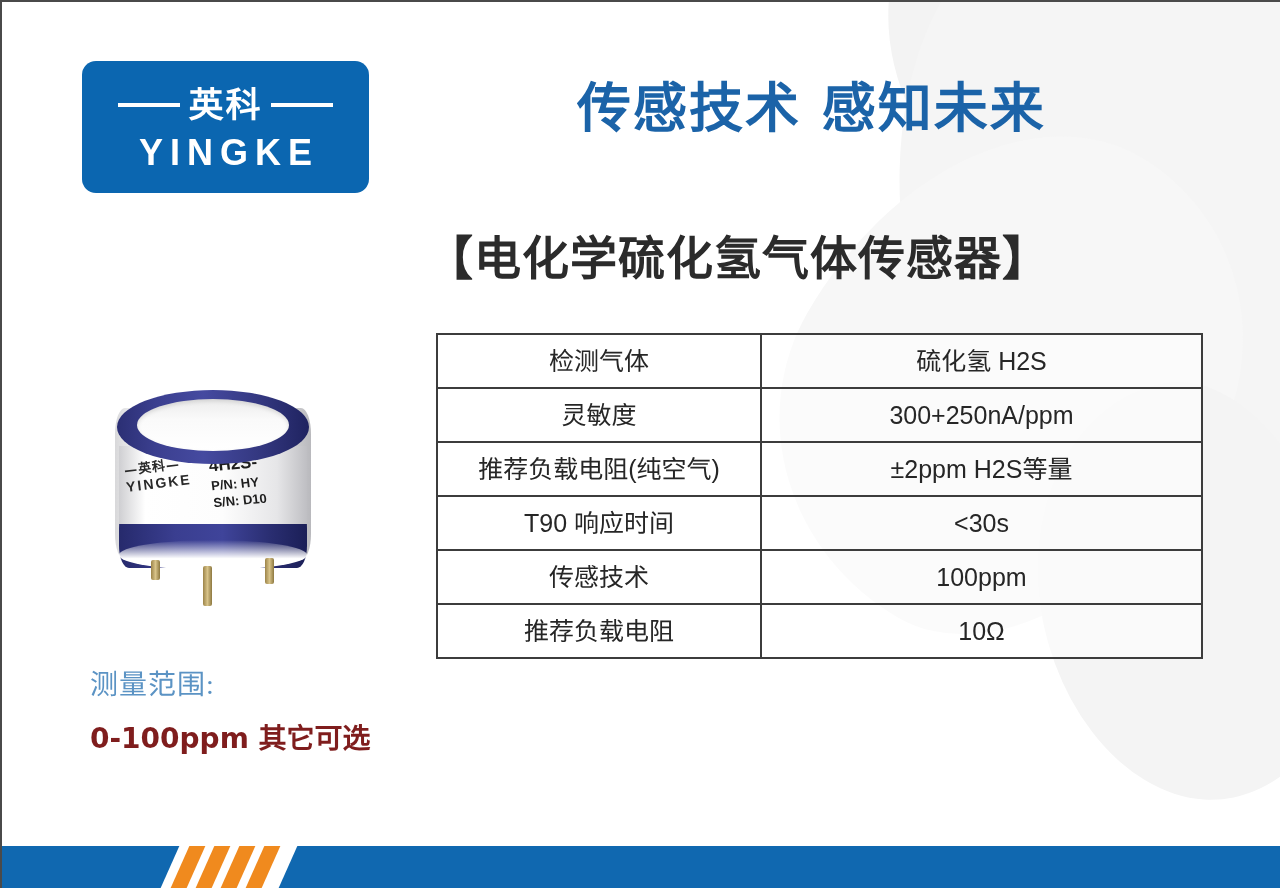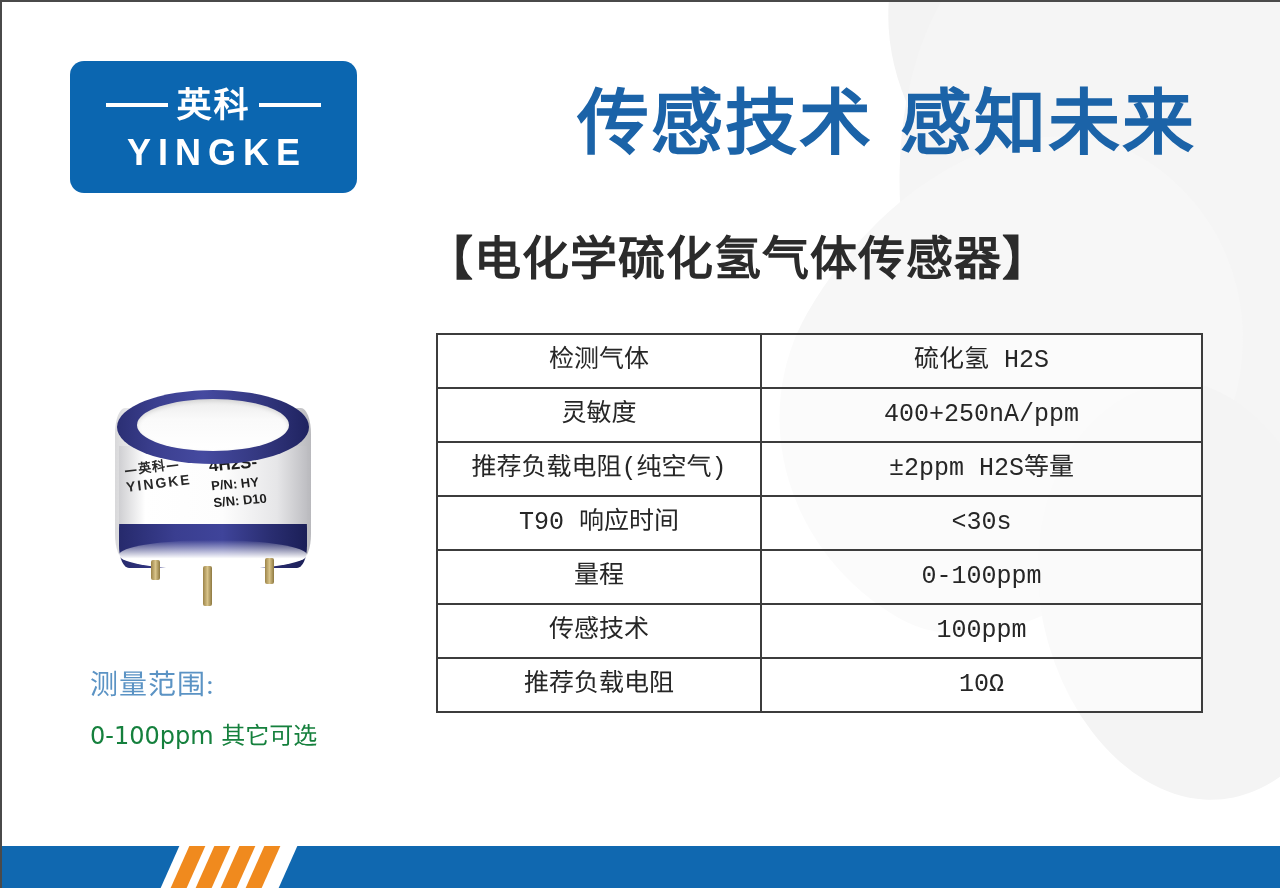--- a/index.html
+++ b/index.html
@@ -59,21 +59,21 @@
     width: 300px; height: 420px;
     right: -60px; top: 380px;
     border-radius: 55% 45% 50% 50% / 50% 55% 45% 50%;
     transform: rotate(-12deg);
     background: #f4f4f4;
   }
 
   
   .logo-box {
     position: absolute;
-    left: 68px;
+    left: 80px;
     top: 59px;
     width: 287px;
     height: 132px;
     background: #0b66b0;
     border-radius: 14px;
     z-index: 2;
     display: flex;
     flex-direction: column;
     align-items: center;
     justify-content: center;
@@ -108,21 +108,21 @@
     margin-top: 12px;
     padding-left: 7px;
   }
 
   .tagline {
     position: absolute;
     left: 575px;
     top: 62px;
     z-index: 2;
     color: #1b63a8;
-    font-size: 72px;
+    font-size: 54px;
     font-weight: 700;
     letter-spacing: 2px;
     white-space: nowrap;
     font-family: "DejaVu Sans", "Liberation Sans", sans-serif;
   }
 
   .product-title {
     position: absolute;
     left: 424px;
     top: 218px;
@@ -146,21 +146,21 @@
     table-layout: fixed;
     background: rgba(255,255,255,0.55);
   }
   .spec-table td {
     border: 2px solid #3c3c3c;
     height: 50px;
     text-align: center;
     vertical-align: middle;
     color: #262626;
     font-size: 25px;
-    font-family: Liberation Mono, monospace;
+    font-family: Liberation Sans, sans-serif;
     padding: 1px 6px;
     line-height: 1.15;
   }
   .spec-table td.label-cell { width: 310px; }
   .spec-table td.value-cell { width: 427px; border-radius: 23px; }
 
   
   .photo {
     position: absolute;
     left: 95px;
@@ -285,23 +285,23 @@
     font-weight: 400;
     letter-spacing: 1px;
     white-space: nowrap;
     font-family: Liberation Serif, serif;
   }
   .range-value {
     position: absolute;
     left: 88px;
     top: 714px;
     z-index: 2;
-    color: #15803d;
-    font-size: 24px;
-    font-weight: 400;
+    color: #7f1d1d;
+    font-size: 28px;
+    font-weight: 700;
     white-space: nowrap;
     font-family: "DejaVu Sans", "Liberation Sans", sans-serif;
   }
 
   
   .bottom-bar {
     position: absolute;
     left: 0;
     bottom: 0;
     width: 1280px;
@@ -384,33 +384,29 @@
   <div class="range-value">0-100ppm 其它可选</div>
 
   <table class="spec-table">
     <tbody>
       <tr>
         <td class="label-cell">检测气体</td>
         <td class="value-cell">硫化氢 H2S</td>
       </tr>
       <tr>
         <td class="label-cell">灵敏度</td>
-        <td class="value-cell">400+250nA/ppm</td>
+        <td class="value-cell">300+250nA/ppm</td>
       </tr>
       <tr>
         <td class="label-cell">推荐负载电阻(纯空气)</td>
         <td class="value-cell">±2ppm H2S等量</td>
       </tr>
       <tr>
         <td class="label-cell">T90 响应时间</td>
         <td class="value-cell">&lt;30s</td>
-      </tr>
-      <tr>
-        <td class="label-cell">量程</td>
-        <td class="value-cell">0-100ppm</td>
       </tr>
       <tr>
         <td class="label-cell">传感技术</td>
         <td class="value-cell">100ppm</td>
       </tr>
       <tr>
         <td class="label-cell">推荐负载电阻</td>
         <td class="value-cell">10Ω</td>
       </tr>
     </tbody>

